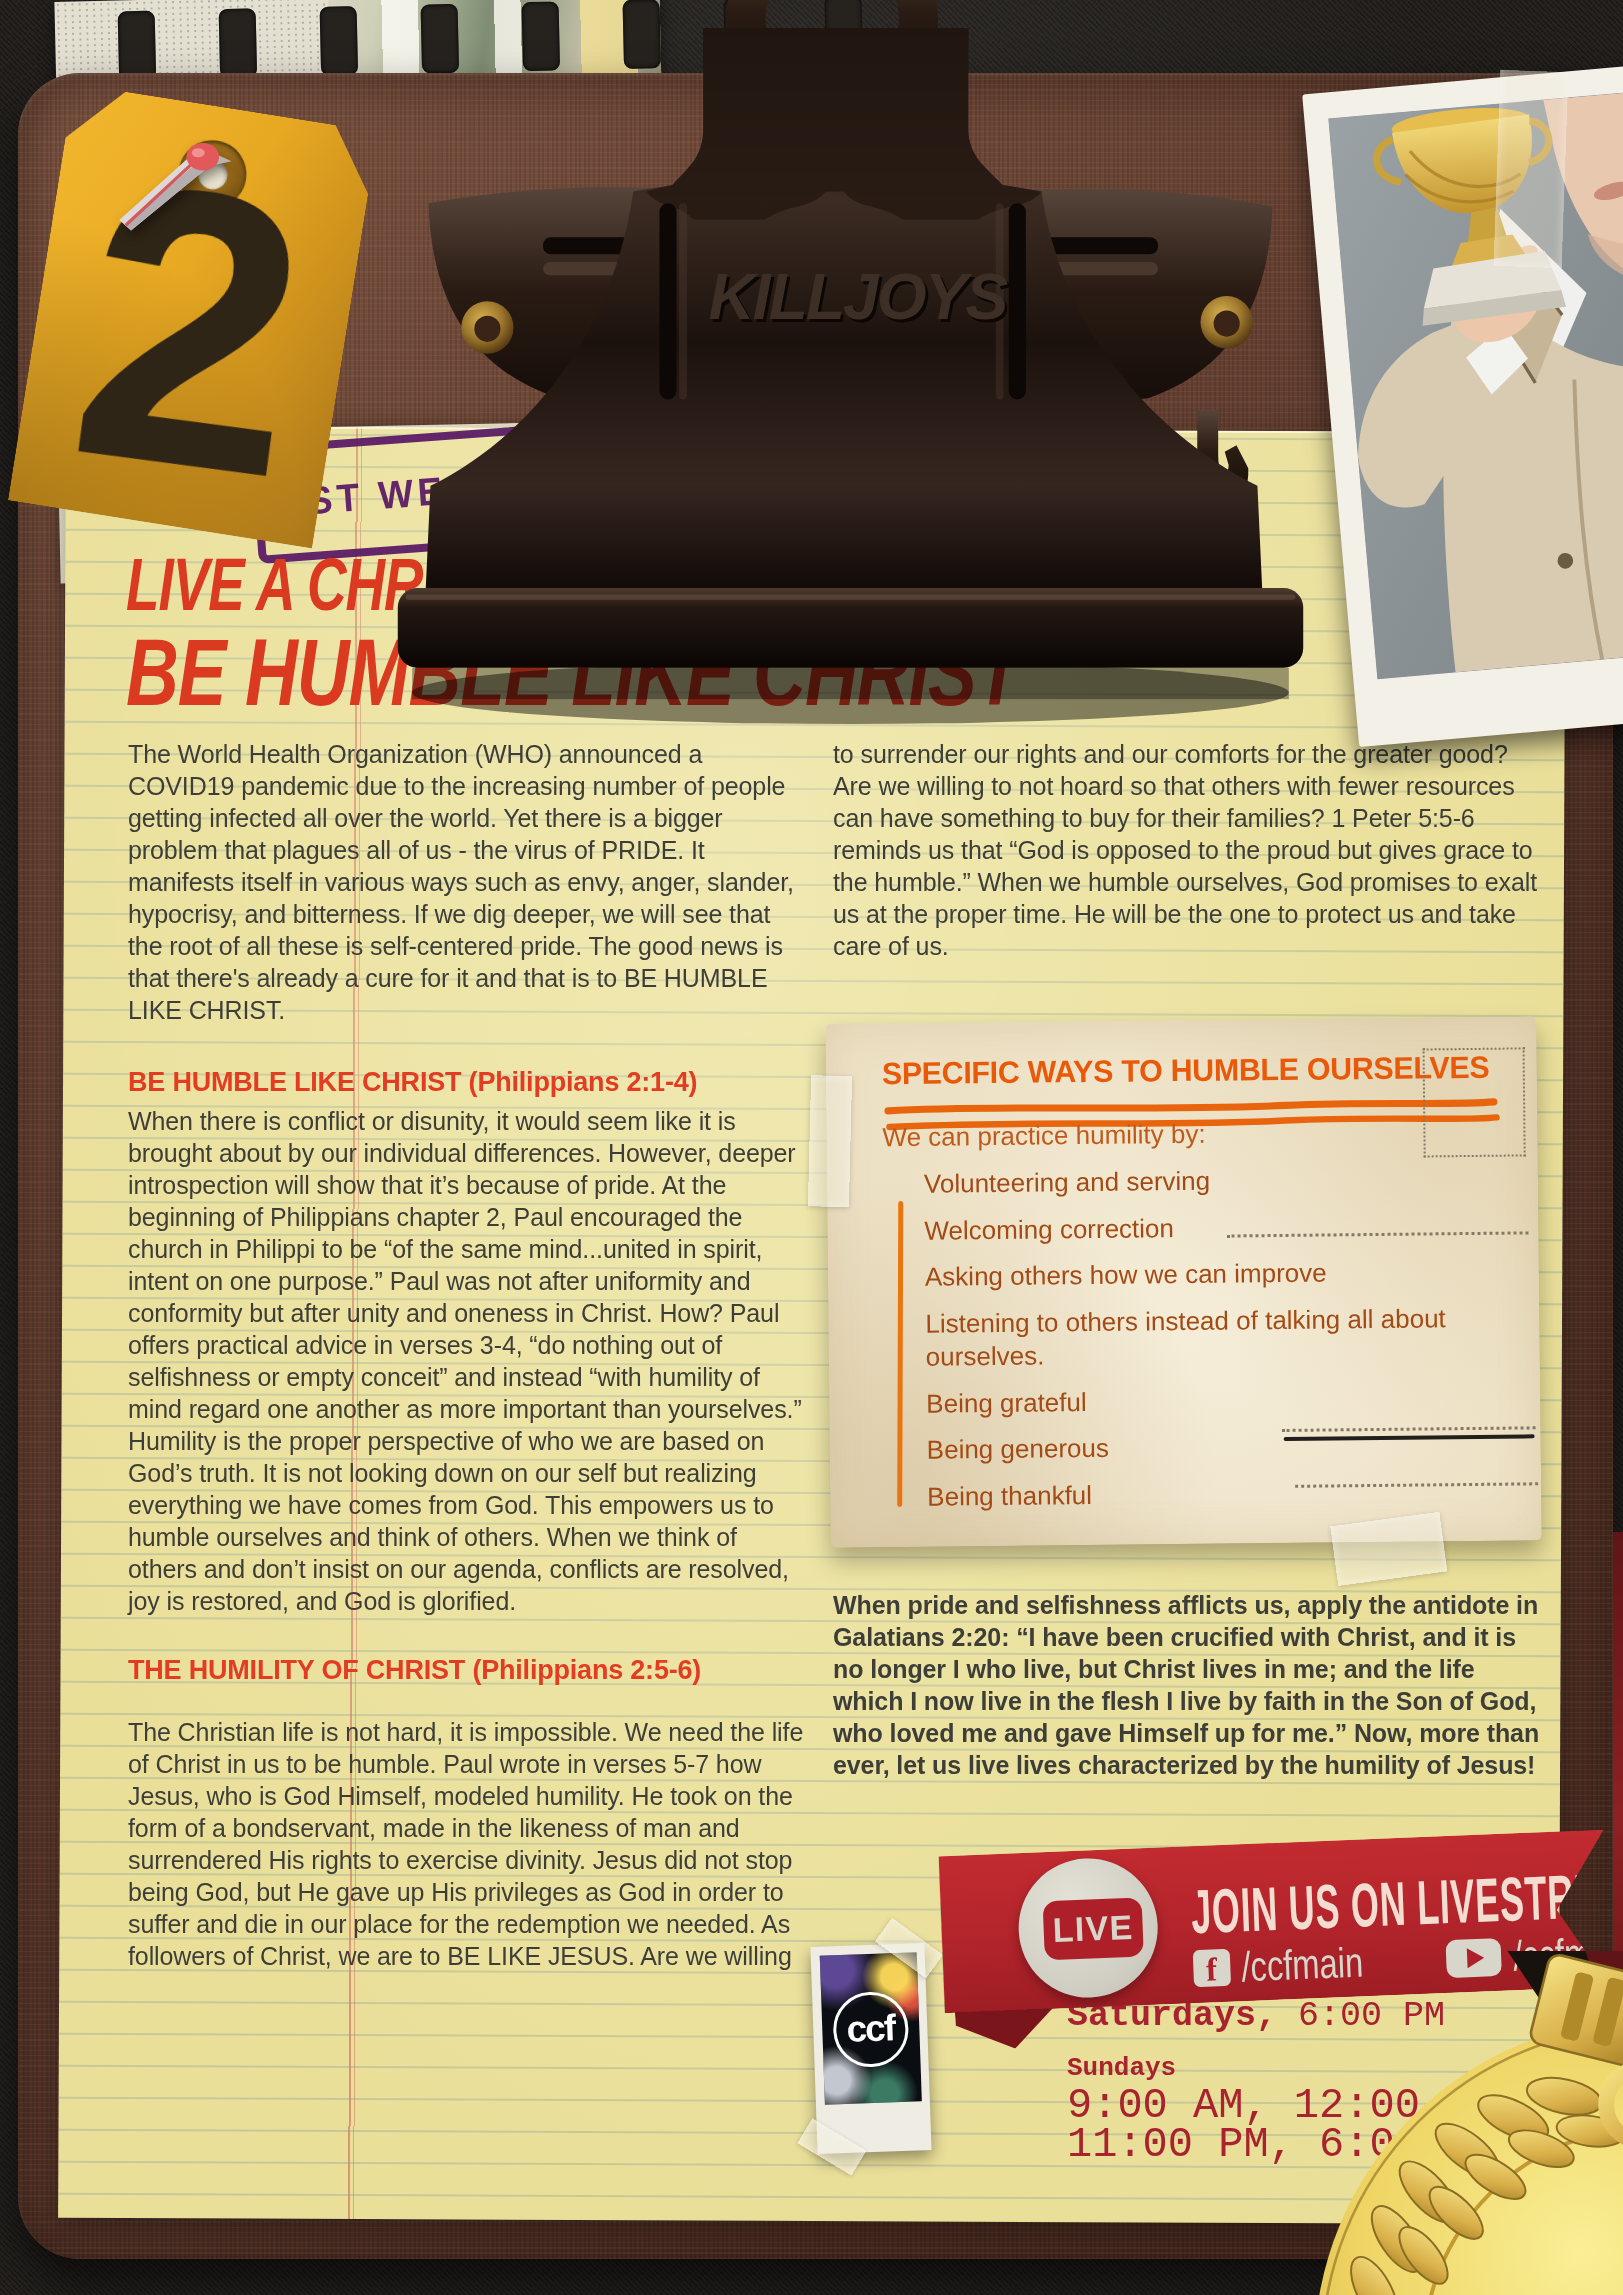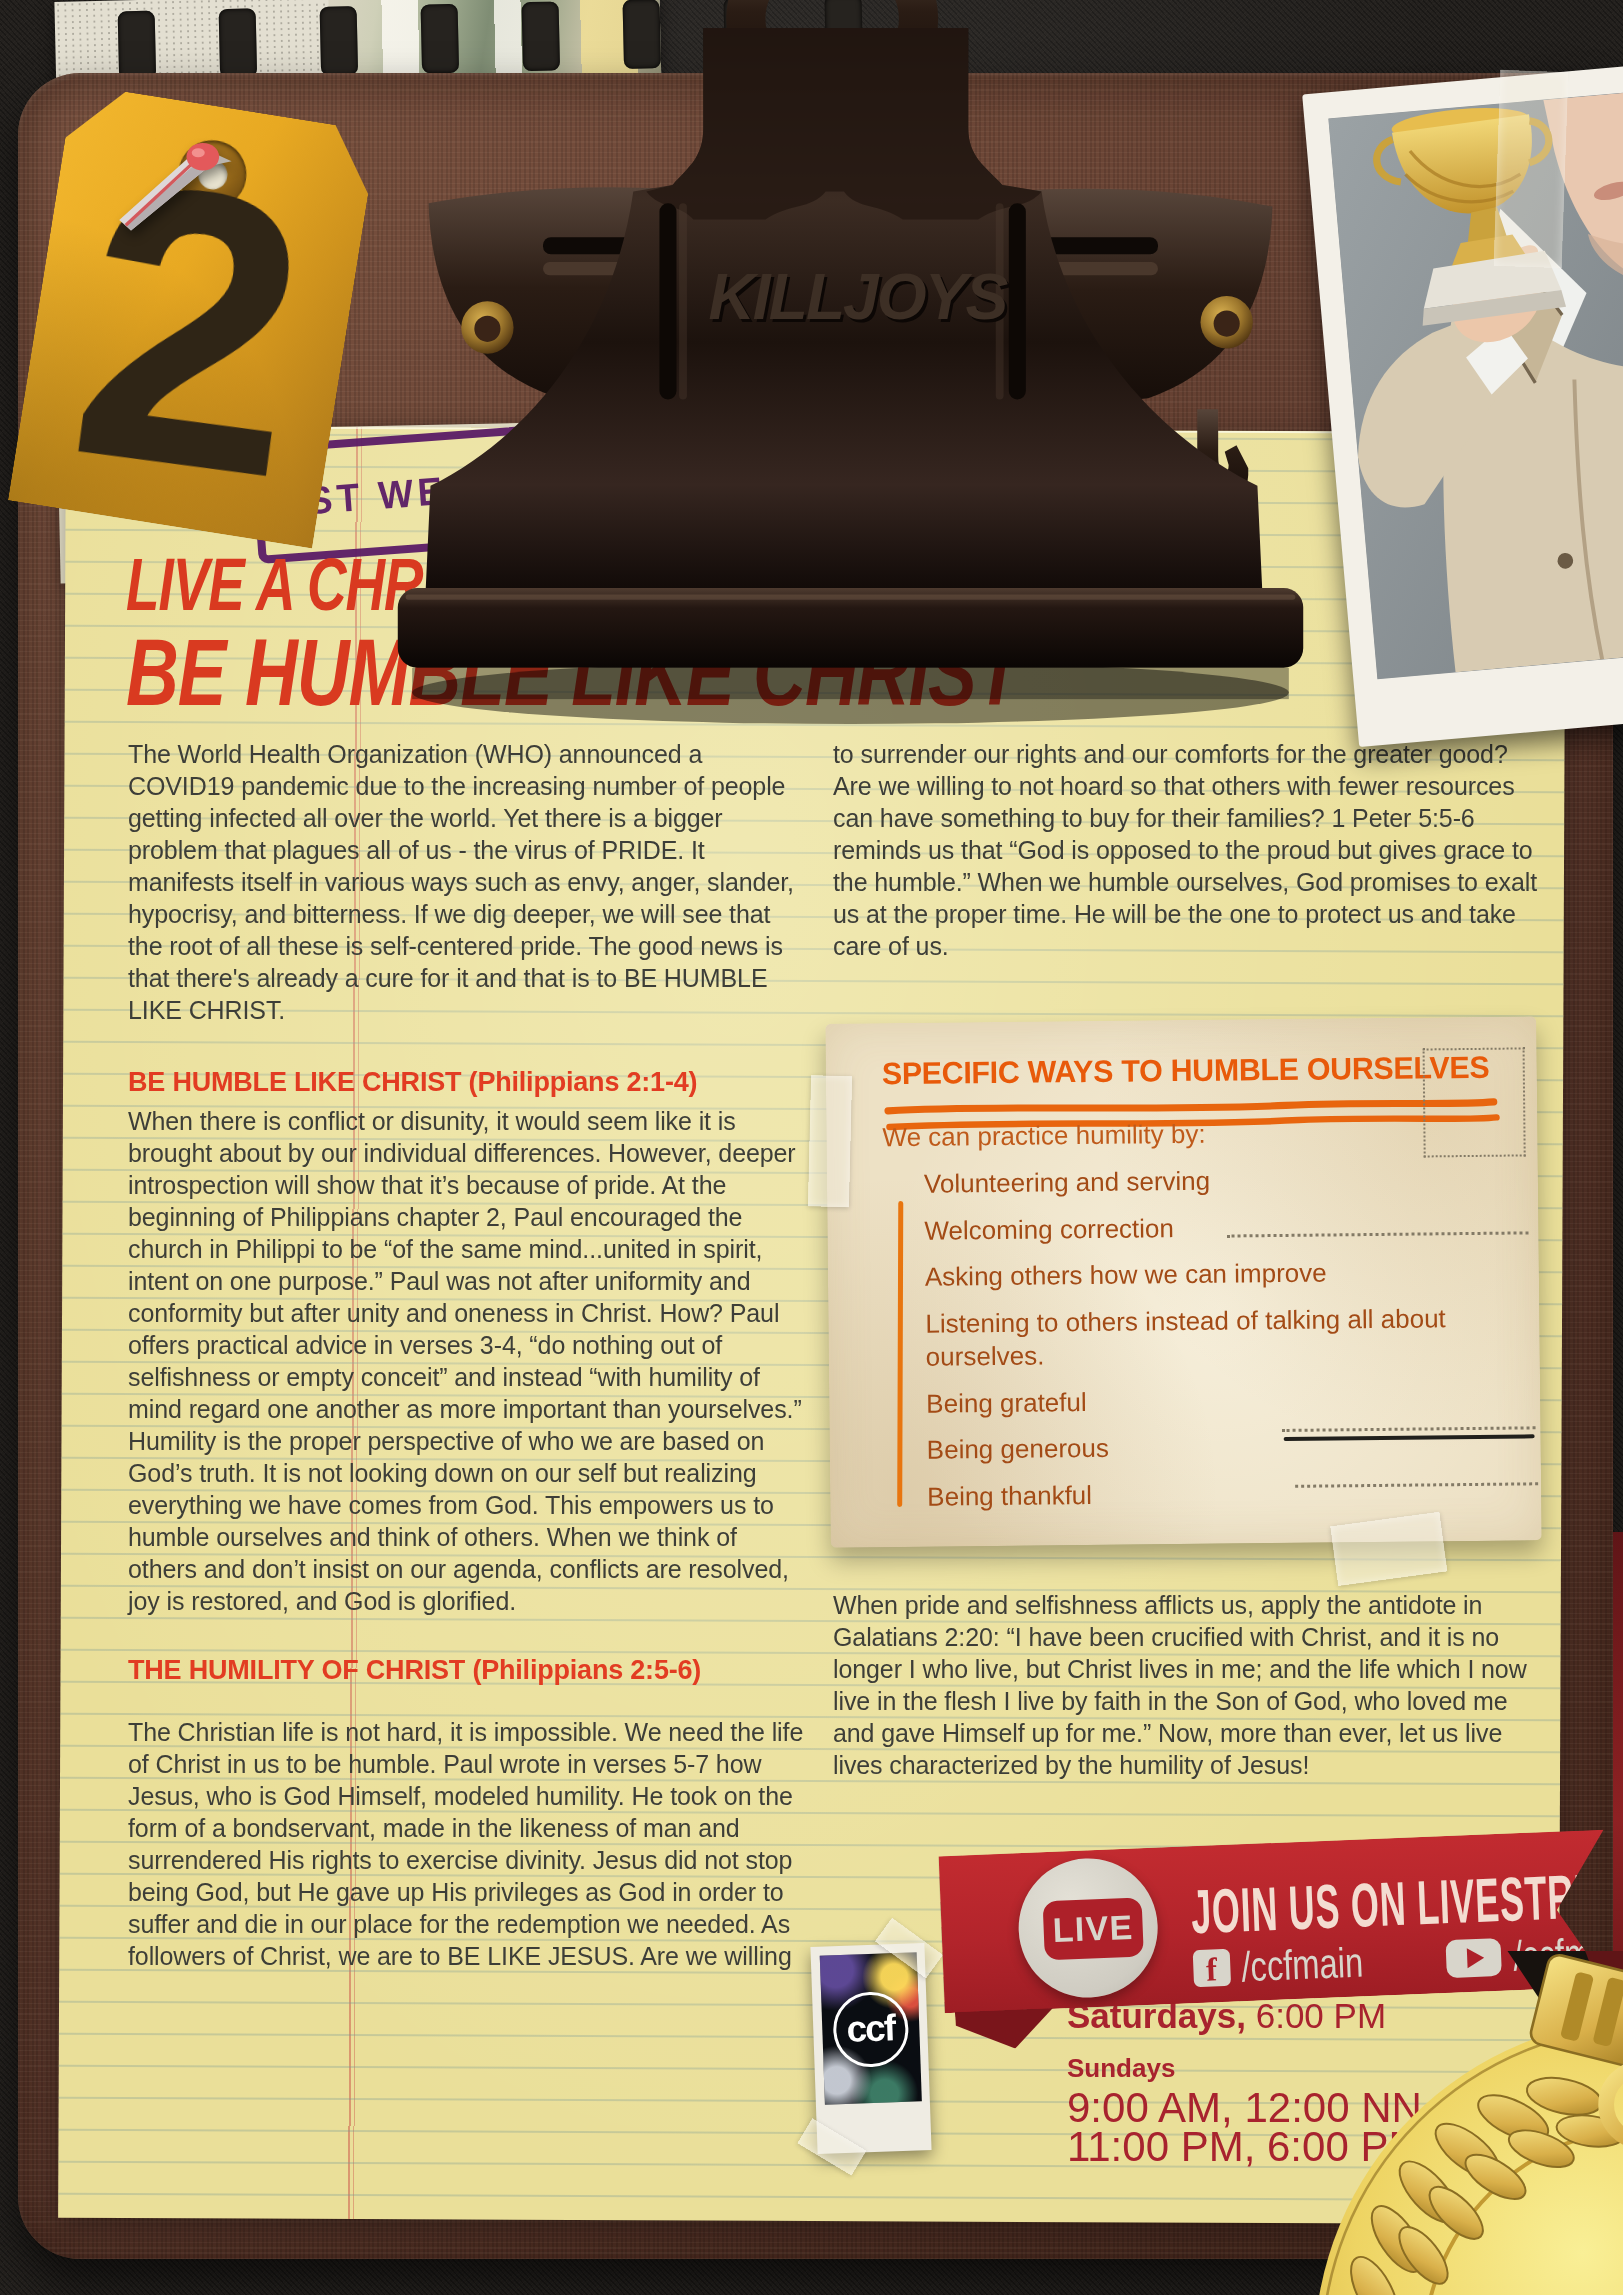--- a/index.html
+++ b/index.html
@@ -49,21 +49,21 @@
   .title{position:absolute;left:126px;top:547px;z-index:12;color:#d93a20;font-style:italic;font-weight:bold;margin:0;}
   .title .t1{display:block;font-size:74px;line-height:1.02;transform:scaleX(.74);transform-origin:left top;letter-spacing:-1.3px;white-space:nowrap;}
   .title .t2{display:block;font-size:95px;line-height:1.0;margin-top:2.6px;transform:scaleX(.77);transform-origin:left top;letter-spacing:-1.3px;white-space:nowrap;}
   
   .col{position:absolute;z-index:12;font-size:25px;line-height:32px;color:#3d3e38;letter-spacing:-0.1px;}
   .col p{margin:0;}
   .col h2{margin:40px 0 7.2px 0;font-size:27px;line-height:32px;color:#e23c22;letter-spacing:-0.2px;}
   .col1{left:128px;top:738px;width:679px;}
   .col1 h2.second{margin-top:37px;margin-bottom:30px;}
   .col2a{left:833px;top:738px;width:712px;}
-  .col2b{left:833px;top:1589px;width:717px;}
+  .col2b{left:833px;top:1589px;width:717px;font-weight:bold;}
   
   .card{position:absolute;left:828px;top:1020px;width:711px;height:524px;z-index:12;transform:rotate(-.6deg);
     background:#ede1c5;border-radius:5.9px;
     background-image:radial-gradient(circle at 85% 20%, rgba(170,130,60,.14), transparent 45%),
       radial-gradient(circle at 10% 90%, rgba(150,110,50,.18), transparent 40%),
       radial-gradient(circle at 55% 55%, rgba(255,252,240,.5), transparent 70%);
     box-shadow:0 13px 23px rgba(0,0,0,.28), inset 0 0 46px rgba(150,110,50,.16);}
   .card-title{position:absolute;left:56px;top:33px;font-size:31px;font-weight:bold;color:#e85a0a;
     letter-spacing:-0.3px;white-space:nowrap;transform:scaleX(.98);transform-origin:left top;}
   .card-underline{position:absolute;left:55px;top:80px;}
@@ -97,21 +97,21 @@
   .banner-title{position:absolute;left:250px;top:30px;font-size:62px;font-weight:bold;color:#f3dcd0;
     white-space:nowrap;transform:scaleX(.58);transform-origin:left top;letter-spacing:1.3px;}
   .social-row{position:absolute;left:250px;top:99px;display:flex;align-items:center;gap:11.8px;}
   .fb-icon{width:37px;height:37px;border-radius:6.5px;background:#d8d5cb;color:#ad2029;
     font-weight:bold;font-size:33px;display:flex;align-items:flex-end;justify-content:center;line-height:1.05;font-family:"Liberation Serif",serif;}
   .handle{font-size:42px;color:#d8d5cb;transform:scaleX(.78);transform-origin:left center;letter-spacing:0;white-space:nowrap;}
   .handle.h-fb{width:167px;}
   .yt-icon{width:55px;height:38px;border-radius:10.5px;background:#d8d5cb;display:flex;align-items:center;justify-content:center;margin-left:26px;}
   .yt-tri{width:0;height:0;border-left:17px solid #ad2029;border-top:10.5px solid transparent;border-bottom:10.5px solid transparent;margin-left:3.9px;}
   
-  .schedule{position:absolute;left:1067px;top:1996px;z-index:12;color:#a8232e;}
+  .schedule{position:absolute;left:1067px;top:1996px;z-index:12;color:#a8232e;font-family:Liberation Mono, monospace;}
   .schedule .l1{font-size:35px;margin-bottom:17px;}
   .schedule .l1 b{font-weight:bold;}
   .schedule .l2{font-size:26px;font-weight:bold;margin-bottom:3.9px;}
   .schedule .l3,.schedule .l4{font-size:42px;line-height:39px;}
   
   .polaroid{position:absolute;left:814px;top:1945px;width:114px;height:207px;z-index:12;background:#efece3;
     transform:rotate(-2deg);box-shadow:0 6.5px 15.7px rgba(0,0,0,.4);}
   .pphoto{position:absolute;left:8.5px;top:8.5px;width:97px;height:149px;background:#0a0d12;overflow:hidden;
     background-image:
       radial-gradient(circle at 76% 16%, rgba(255,220,90,.95) 0 9%, transparent 22%),

